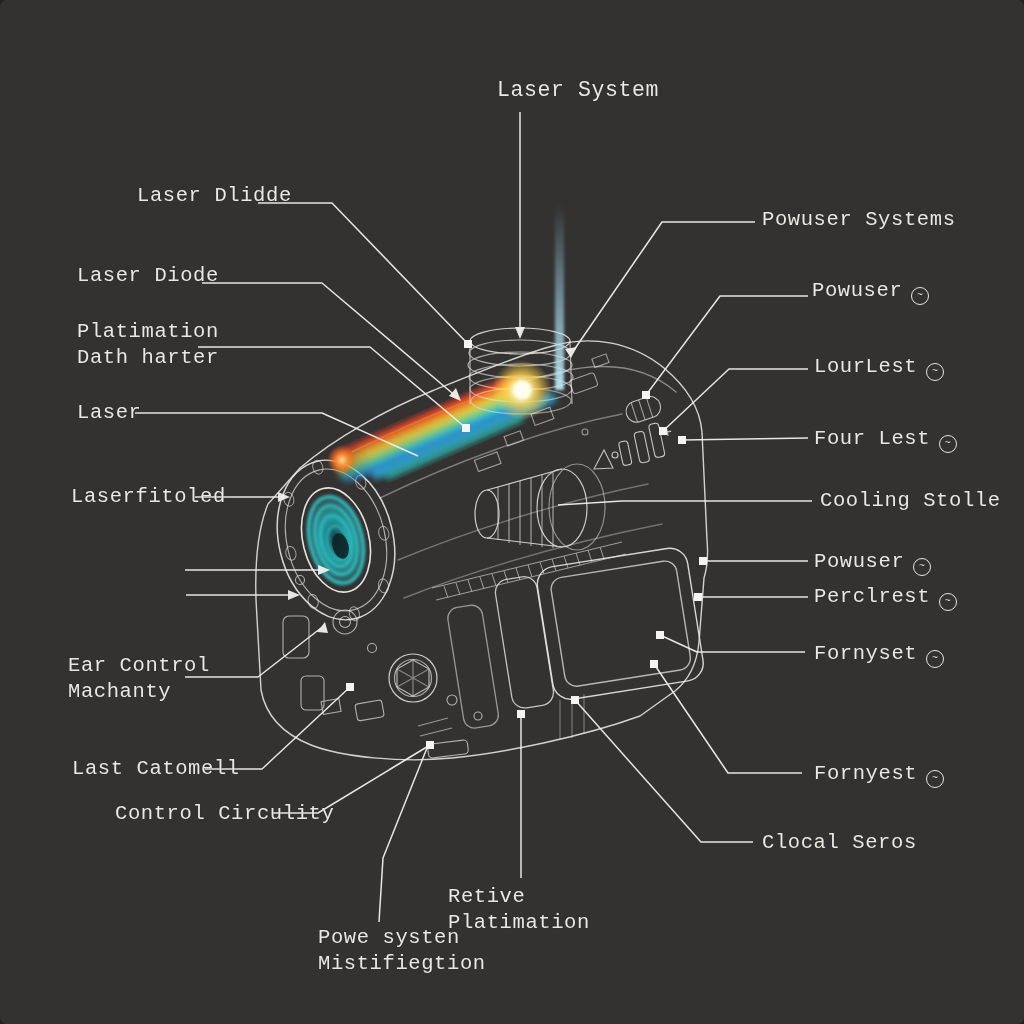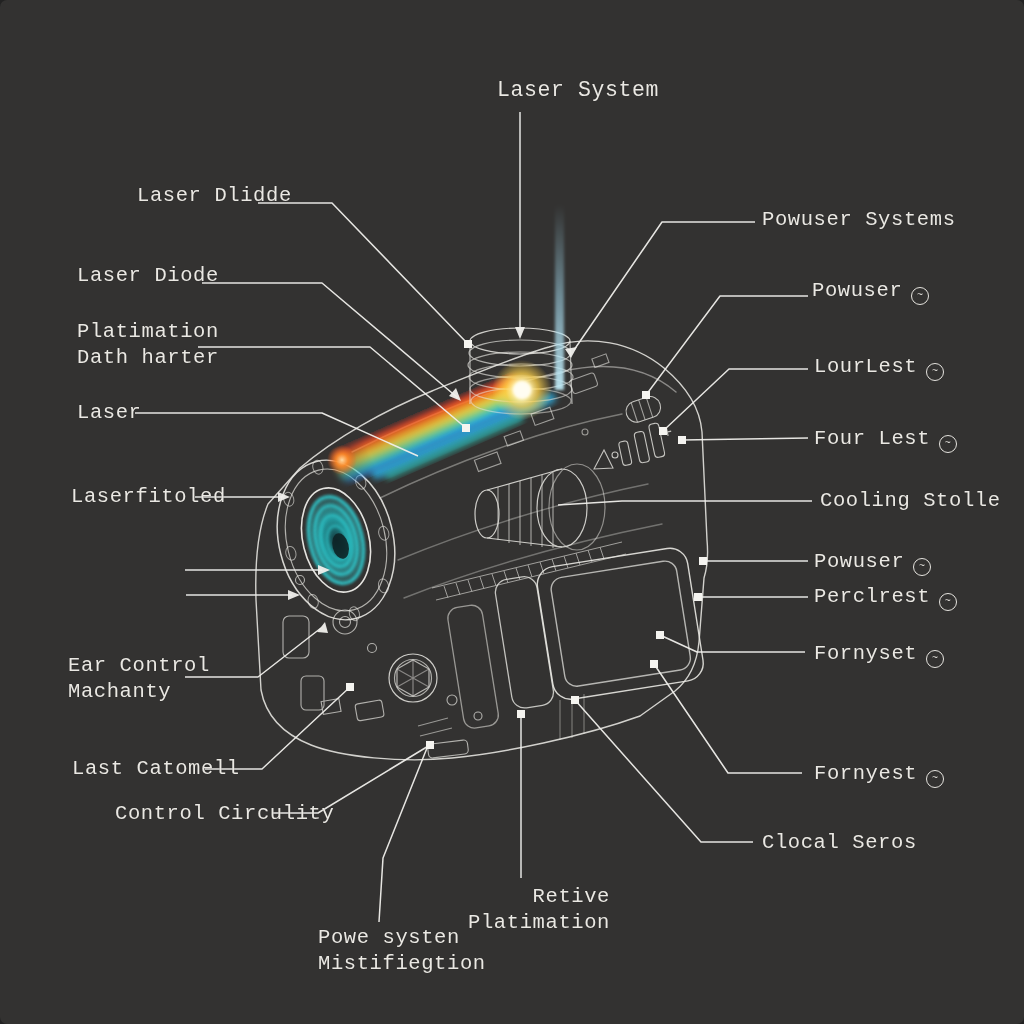--- a/index.html
+++ b/index.html
@@ -9,21 +9,21 @@
     font-family:Liberation Mono, monospace;
     border-radius:7px;
   }
   #device-svg{position:absolute;left:0;top:0;width:1024px;height:1024px;}
   .label{
     position:absolute;color:#eae8e3;font-size:20.5px;font-weight:400;
     letter-spacing:.6px;line-height:25.5px;white-space:nowrap;
     text-shadow:0 0 1px rgba(0,0,0,.4);
   }
   .label .ln{display:block;}
-  .label.center{text-align:right;}
+  .label.center{text-align:left;}
   .label.toplabel{font-size:21.5px;}
   .circle-icon{
     display:inline-flex;align-items:center;justify-content:center;
     width:16px;height:16px;border:1.7px solid #e6e4df;border-radius:50%;
     margin-left:9px;vertical-align:-2px;font-size:10px;color:#e6e4df;
     line-height:1;
   }
 </style>
 </head>
 <body>

